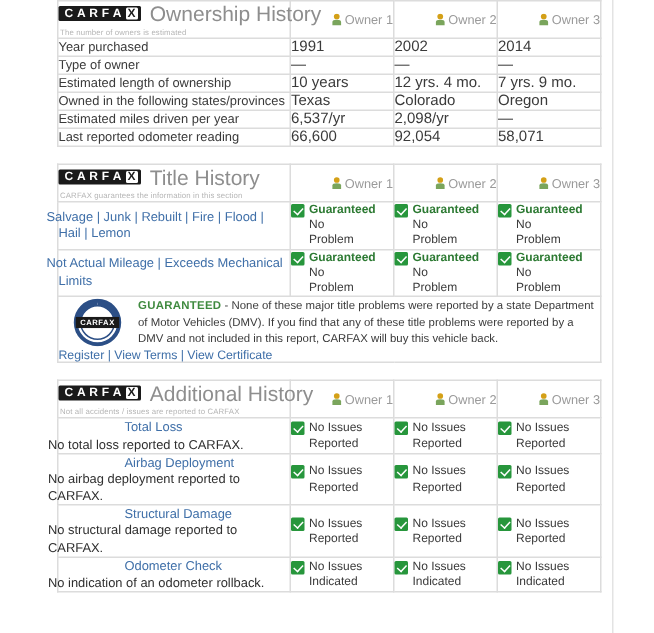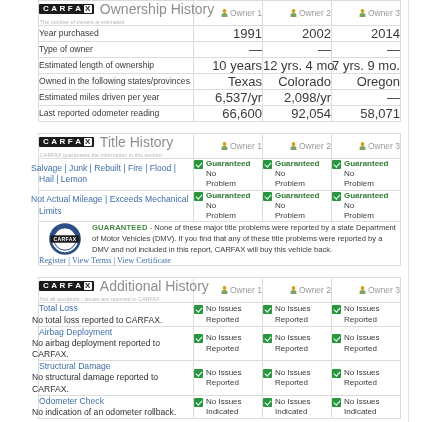--- a/index.html
+++ b/index.html
@@ -114,22 +114,22 @@
   }
 
   
   .row-label {
     font-size: 8.6px;
     color: #3a3a3a;
     padding: 4px 4px 4px 14px;
     line-height: 1.25;
   }
   .row-val {
-    text-align: right;
-    font-size: 13px;
+    text-align: left;
+    font-size: 10px;
     color: #3a3a3a;
     padding: 4px 2px;
     white-space: nowrap;
   }
 
   
   .spacer { height: 11px; }
 
   .link-label {
     font-size: 8.6px;
@@ -208,32 +208,32 @@
   .g-text b {
     color: #3f8a3f;
     font-weight: bold;
     letter-spacing: .2px;
   }
   .g-links {
     clear: both;
     font-size: 8.2px;
     padding-top: 1px;
     color: #3f6fa8;
-    font-family: Liberation Serif, serif;
   }
 
   
   .ah-label {
     font-size: 8.6px;
     padding: 4px 4px 4px 14px;
     line-height: 1.3;
   }
   .ah-title {
     color: #3f6fa8;
     display: block;
+    margin-left: 44px;
   }
   .ah-desc {
     color: #2f2f2f;
     display: block;
     margin-left: -7px;
   }
 </style>
 </head>
 <body>
 

